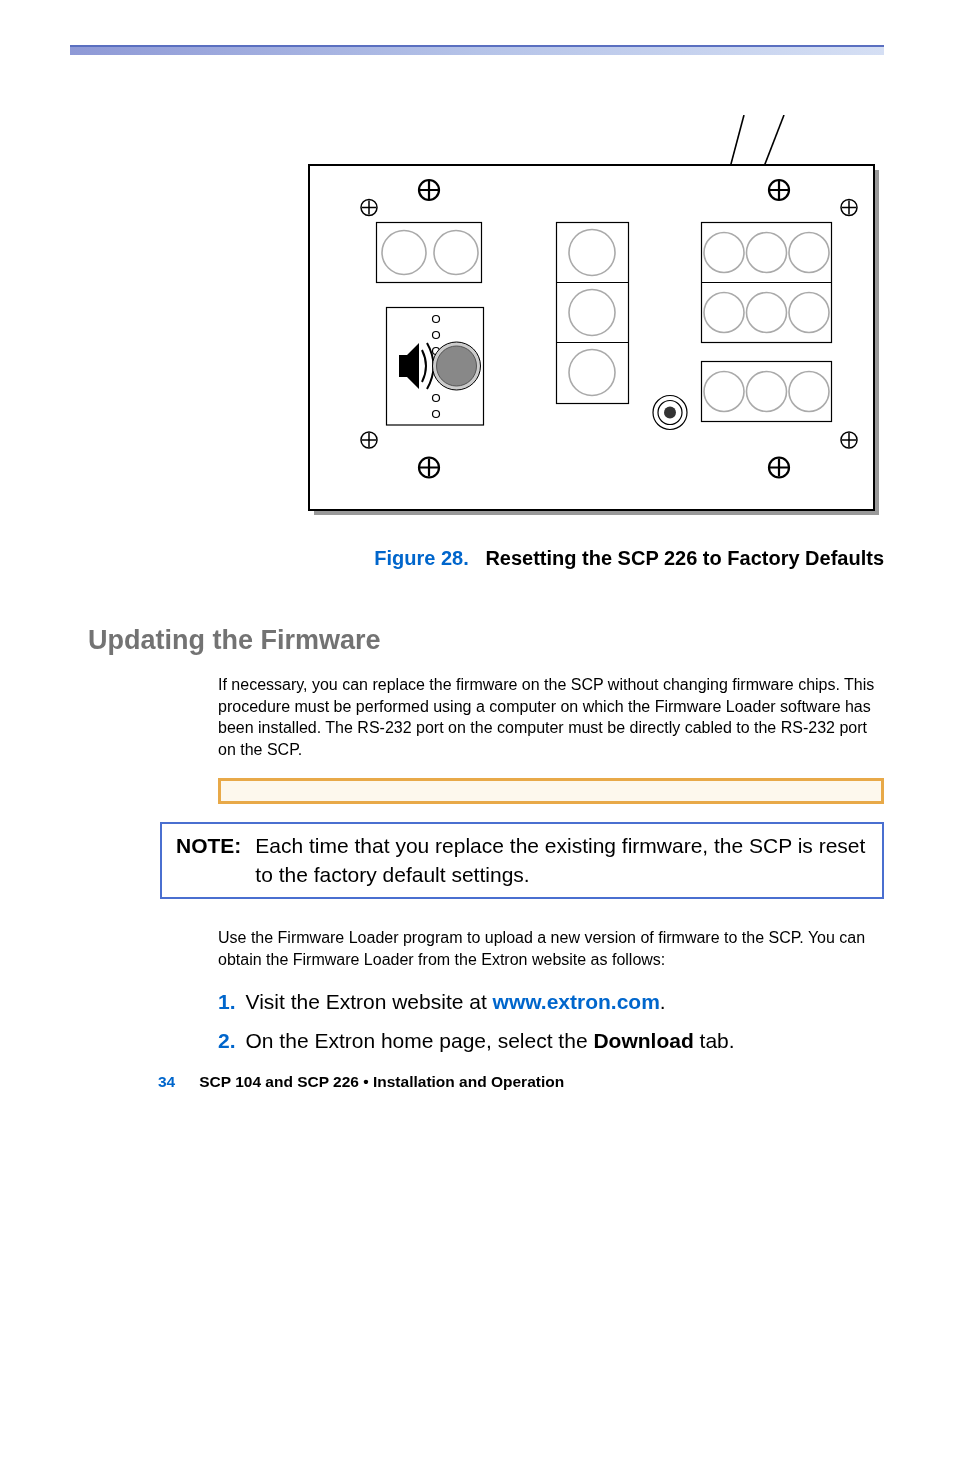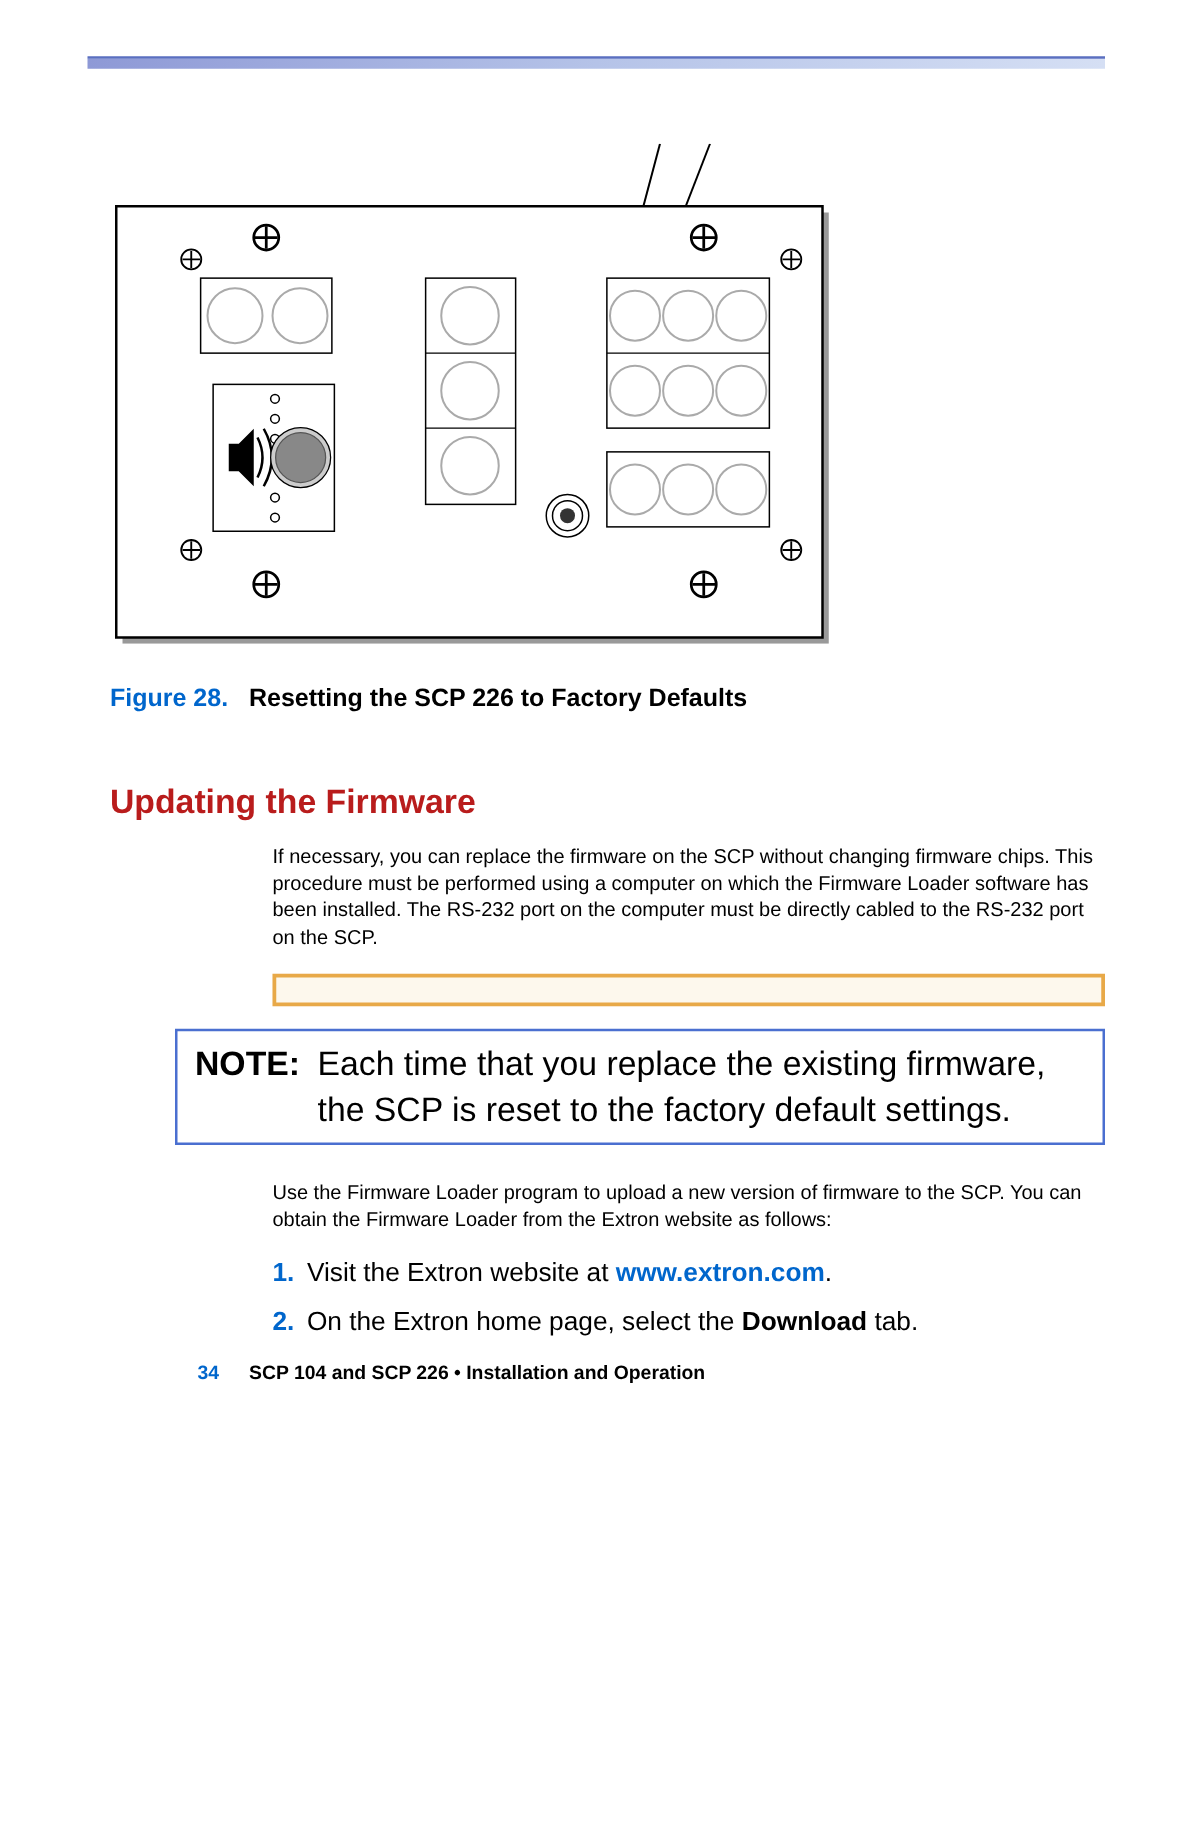--- a/index.html
+++ b/index.html
@@ -13,36 +13,36 @@
 .top-border {
   height: 10px;
   background: linear-gradient(to right, #8e99d6 0%, #b5c3e8 50%, #d5dff4 100%);
   margin: 45px 70px 0 70px;
   border-top: 2px solid #5a6fc0;
 }
 .content {
   padding: 30px 70px 30px 88px;
 }
 .figure-container {
-  text-align: left;
+  text-align: right;
   margin: 30px 0 22px 0;
 }
 .figure-caption {
   margin-top: 28px;
   font-size: 20px;
 }
 .figure-label {
   color: #0066cc;
   font-weight: bold;
 }
 .figure-text {
   font-weight: bold;
 }
 h2.section-title {
-  color: #b91c1c;
+  color: #737373;
   font-size: 27px;
   font-weight: bold;
   margin: 55px 0 18px 0;
 }
 .body-text {
   font-size: 16px;
   line-height: 1.35;
   margin-left: 130px;
   margin-bottom: 18px;
 }
@@ -56,23 +56,23 @@
   display: flex;
 }
 .attention-label {
   font-weight: bold;
   color: #000;
   flex-shrink: 0;
   margin-right: 14px;
 }
 .note-box {
   border: 2px solid #4a6fd0;
-  margin: 16px 0 28px 52px;
+  margin: 16px 0 28px 72px;
   padding: 8px 14px;
-  font-size: 27px;
+  font-size: 21px;
   line-height: 1.35;
   display: flex;
 }
 .note-label {
   font-weight: bold;
   flex-shrink: 0;
   margin-right: 14px;
 }
 h3.subsection-title {
   color: #0066cc;

